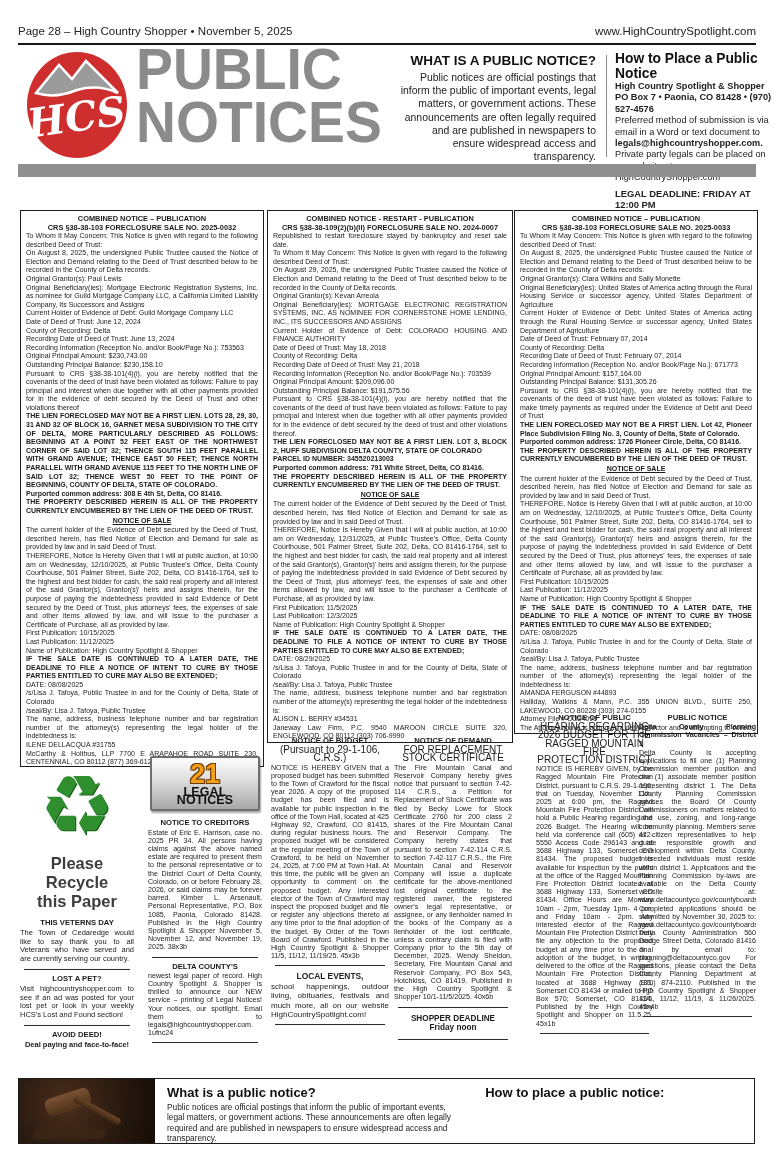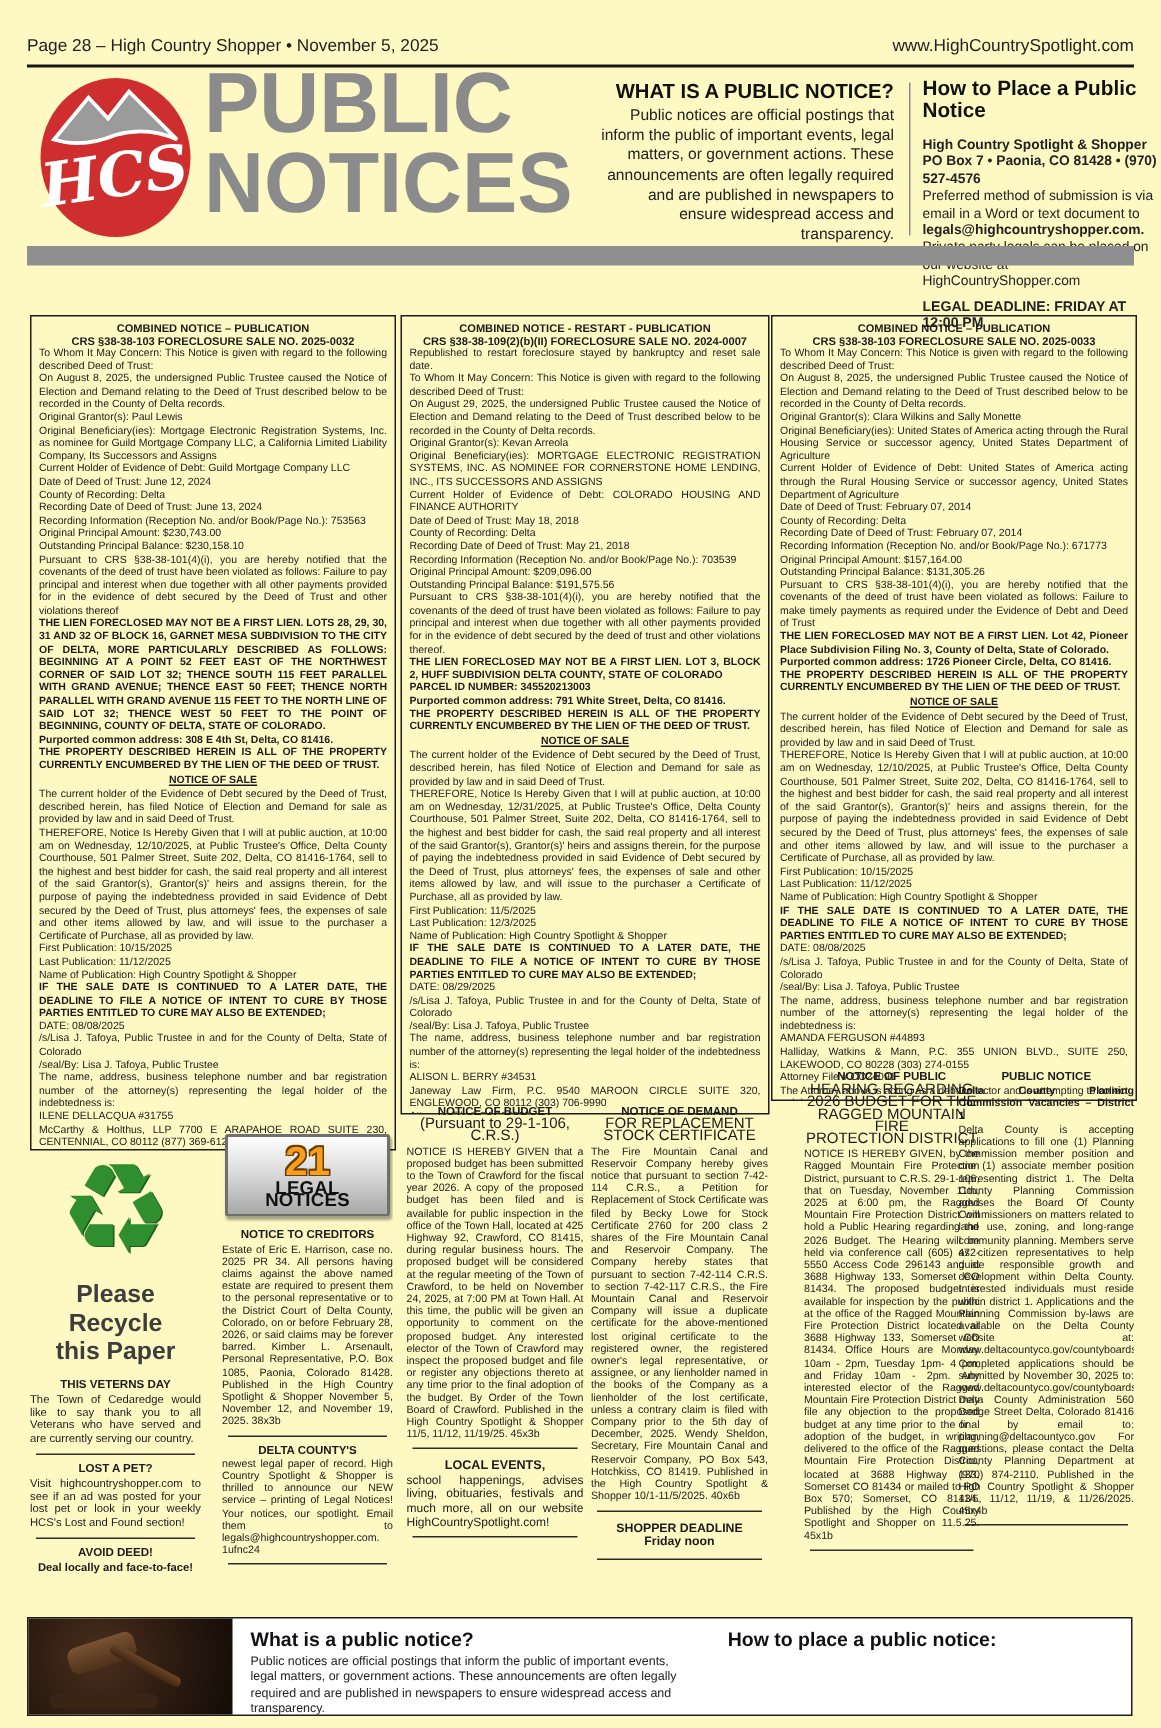--- a/index.html
+++ b/index.html
@@ -1,32 +1,32 @@
 <!DOCTYPE html>
 <html><head>
 <meta charset="utf-8">
 <style>
   html,body{margin:0;padding:0;background:#e9e9e7;}
-  .page{position:relative;width:774px;height:1152px;background:#fef9c3;overflow:hidden;
+  .page{position:relative;width:774px;height:1152px;background:#ffffff;overflow:hidden;
         font-family:"Liberation Sans",sans-serif;color:#1c1c1c;}
   
   .topbar{position:absolute;left:18px;top:25px;width:738px;display:flex;justify-content:space-between;
           font-size:11.5px;color:#222;}
   .toprule{position:absolute;left:18px;top:43px;width:738px;height:2px;background:#161616;}
   
   .masthead{position:absolute;left:18px;top:47px;width:738px;height:116px;}
   .logo{position:absolute;left:8px;top:4px;}
   .ptitle{position:absolute;left:118px;top:-4px;font-weight:800;font-size:57px;line-height:53px;
           color:#8b8b8b;letter-spacing:0px;transform:scaleX(.97);transform-origin:left;}
   .whatis{position:absolute;left:382px;top:6px;width:196px;text-align:right;}
   .wi-h{font-weight:800;font-size:13.5px;color:#111;margin-bottom:3px;}
   .wi-b{font-size:10.4px;line-height:13.2px;color:#222;}
   .vdiv{position:absolute;left:588px;top:8px;width:1px;height:102px;background:#8a8a8a;}
   .howto{position:absolute;left:597px;top:4px;width:160px;}
-  .ht-h{font-weight:800;font-size:13.8px;color:#111;margin-bottom:10px;}
+  .ht-h{font-weight:800;font-size:13.8px;color:#111;margin-bottom:0;}
   .ht-l{font-size:9.2px;line-height:11.4px;color:#222;}
   .ht-l.bold{font-weight:700;}
   .ht-l.dl{margin-top:4px;font-size:9.4px;}
   .graybar{position:absolute;left:18px;top:164px;width:738px;height:13px;background:#8f8f8f;}
   
   .fcbox{position:absolute;border:1px solid #1d1d1d;padding:3px 5px;overflow:hidden;
          font-size:7px;line-height:8.6px;color:#1b1b1b;margin-top:24px;}
   .b1{left:20px;top:186px;width:232px;height:549px;}
   .b2{left:267px;top:186px;width:234px;height:525px;}
   .b3{left:514px;top:186px;width:232px;height:516px;}
@@ -222,21 +222,21 @@
     <div class="recycle">♻</div>
     <div class="prtitle">Please Recycle</div>
     <div class="prtitle" style="margin-top:0;">this Paper</div>
     <div class="mh" style="margin-top:8px;">THIS VETERNS DAY</div>
     <div class="mb">The Town of Cedaredge would like to say thank you to all Veterans who have served and are currently serving our country.</div>
     <hr class="mrule">
     <div class="mh">LOST A PET?</div>
     <div class="mb">Visit highcountryshopper.com to see if an ad was posted for your lost pet or look in your weekly HCS's Lost and Found section!</div>
     <hr class="mrule">
     <div class="mh">AVOID DEED!</div>
-    <div class="cbold">Deal locally and face-to-face!</div>
+    <div class="cbold">Deal paying and face-to-face!</div>
   </div>
 
   <div class="mcol cB">
     <div class="badge">
       <div class="badge-num">21</div>
       <div class="badge-label">LEGAL NOTICES</div>
     </div>
     <div class="mh">NOTICE TO CREDITORS</div>
     <div class="mb">Estate of Eric E. Harrison, case no. 2025 PR 34. All persons having claims against the above named estate are required to present them to the personal representative or to the District Court of Delta County, Colorado, on or before February 28, 2026, or said claims may be forever barred. Kimber L. Arsenault, Personal Representative, P.O. Box 1085, Paonia, Colorado 81428. Published in the High Country Spotlight &amp; Shopper November 5, November 12, and November 19, 2025. 38x3b</div>
     <hr class="mrule">
@@ -244,21 +244,21 @@
     <div class="mb">newest legal paper of record. High Country Spotlight &amp; Shopper is thrilled to announce our NEW service – printing of Legal Notices! Your notices, our spotlight. Email them to legals@highcountryshopper.com. 1ufnc24</div>
     <hr class="mrule">
   </div>
 
   <div class="mcol cC">
     <div class="mh">NOTICE OF BUDGET</div>
     <div class="mh-sub">(Pursuant to 29-1-106, C.R.S.)</div>
     <div class="mb">NOTICE IS HEREBY GIVEN that a proposed budget has been submitted to the Town of Crawford for the fiscal year 2026. A copy of the proposed budget has been filed and is available for public inspection in the office of the Town Hall, located at 425 Highway 92, Crawford, CO 81415, during regular business hours. The proposed budget will be considered at the regular meeting of the Town of Crawford, to be held on November 24, 2025, at 7:00 PM at Town Hall. At this time, the public will be given an opportunity to comment on the proposed budget. Any interested elector of the Town of Crawford may inspect the proposed budget and file or register any objections thereto at any time prior to the final adoption of the budget. By Order of the Town Board of Crawford. Published in the High Country Spotlight &amp; Shopper 11/5, 11/12, 11/19/25. 45x3b</div>
     <hr class="mrule">
     <div class="le-h">LOCAL EVENTS,</div>
-    <div class="le-b">school happenings, advises living, obituaries, festivals and much more, all on our website HighCountrySpotlight.com!</div>
+    <div class="le-b">school happenings, outdoor living, obituaries, festivals and much more, all on our website HighCountrySpotlight.com!</div>
     <hr class="mrule">
   </div>
 
   <div class="mcol cD">
     <div class="mh">NOTICE OF DEMAND</div>
     <div>
         <div class="mh-sub">FOR REPLACEMENT</div>
         <div class="mh-sub">STOCK CERTIFICATE</div>
       </div>
     <div class="mb">The Fire Mountain Canal and Reservoir Company hereby gives notice that pursuant to section 7-42-114 C.R.S., a Petition for Replacement of Stock Certificate was filed by Becky Lowe for Stock Certificate 2760 for 200 class 2 shares of the Fire Mountain Canal and Reservoir Company. The Company hereby states that pursuant to section 7-42-114 C.R.S. to section 7-42-117 C.R.S., the Fire Mountain Canal and Reservoir Company will issue a duplicate certificate for the above-mentioned lost original certificate to the registered owner, the registered owner's legal representative, or assignee, or any lienholder named in the books of the Company as a lienholder of the lost certificate, unless a contrary claim is filed with Company prior to the 5th day of December, 2025. Wendy Sheldon, Secretary, Fire Mountain Canal and Reservoir Company, PO Box 543, Hotchkiss, CO 81419. Published in the High Country Spotlight &amp; Shopper 10/1-11/5/2025. 40x6b</div>

